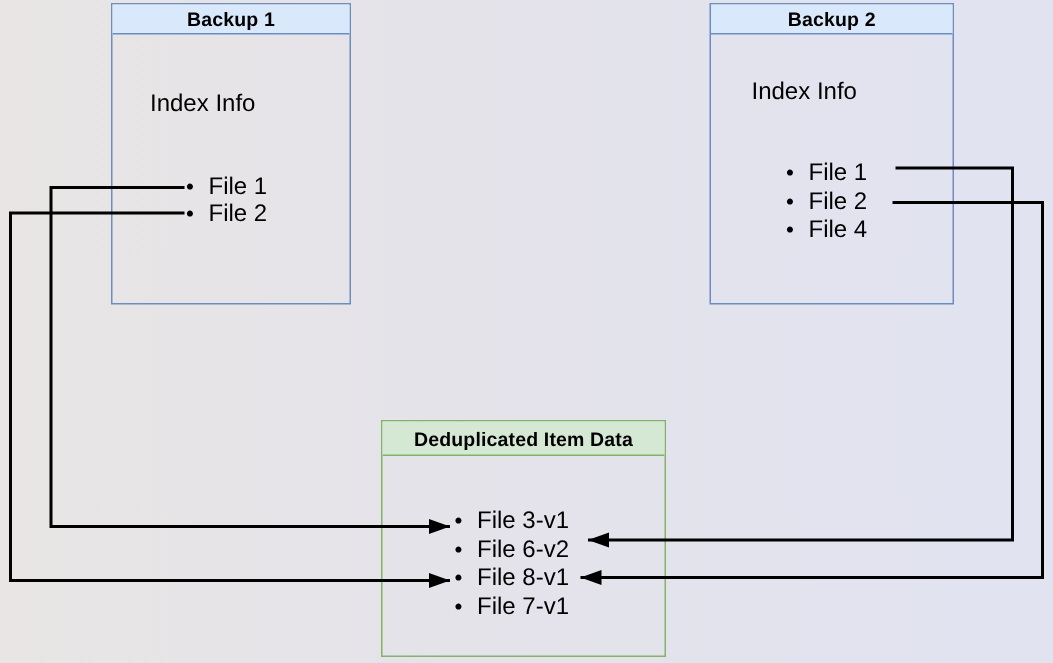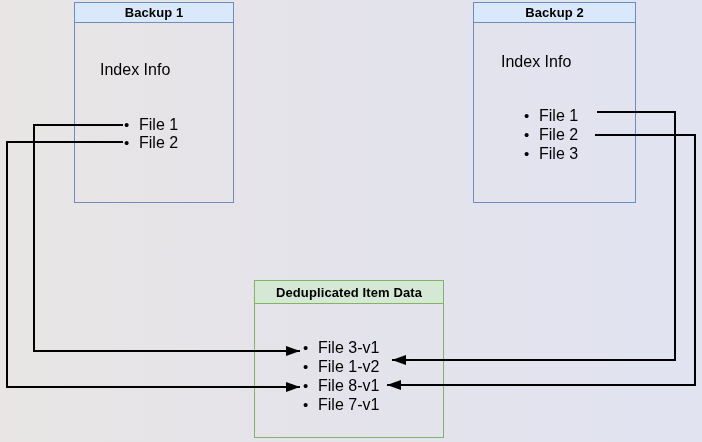--- a/index.html
+++ b/index.html
@@ -103,35 +103,35 @@
     <li>
         <span class="dot">•</span>
         <span>File 1</span>
       </li>
     <li>
         <span class="dot">•</span>
         <span>File 2</span>
       </li>
     <li>
         <span class="dot">•</span>
-        <span>File 3</span>
+        <span>File 4</span>
       </li>
   </ul>
 
   <div class="box green" style="left:254px; top:280px; width:190px; height:158px;">
     <div class="box-header">Deduplicated Item Data</div>
   </div>
   <ul class="blist lh19" style="left:303px; top:338px;">
     <li>
         <span class="dot">•</span>
         <span>File 3-v1</span>
       </li>
     <li>
         <span class="dot">•</span>
-        <span>File 1-v2</span>
+        <span>File 6-v2</span>
       </li>
     <li>
         <span class="dot">•</span>
         <span>File 8-v1</span>
       </li>
     <li>
         <span class="dot">•</span>
         <span>File 7-v1</span>
       </li>
   </ul>

